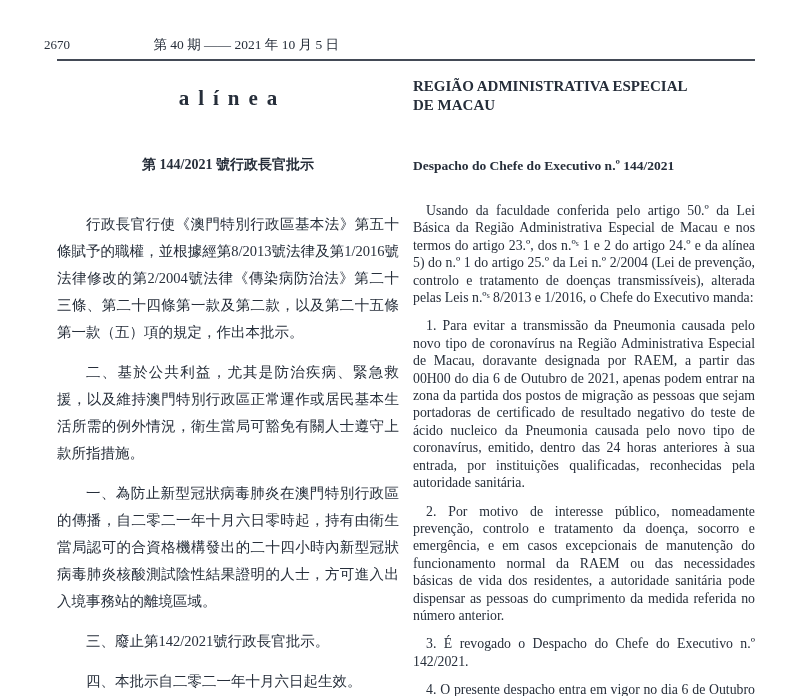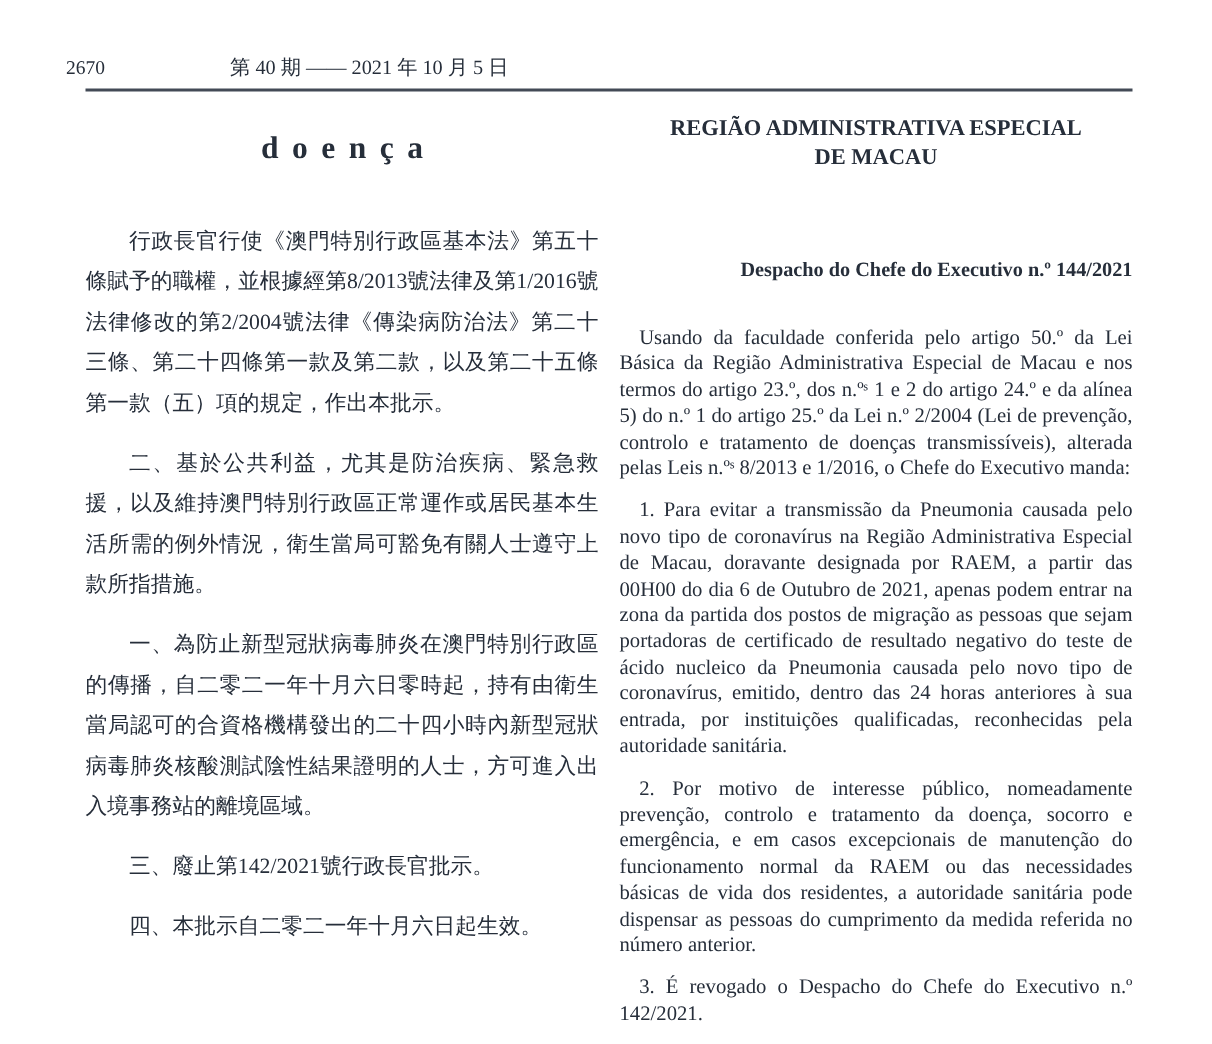--- a/index.html
+++ b/index.html
@@ -61,28 +61,28 @@
     margin-top: 37px;
     font-size: 14.5px;
     line-height: 27px;
     text-align: justify;
   }
   .cn-body p { margin: 0 0 13px; text-indent: 2em; }
 
   
   .pt-region-title {
     margin-top: 16px;
-    text-align: center;
+    text-align: left;
     font-weight: bold;
     font-size: 15px;
     line-height: 19px;
   }
   .pt-heading {
-    margin-top: 57px;
-    text-align: right;
+    margin-top: 43px;
+    text-align: left;
     font-weight: bold;
     font-size: 13.5px;
   }
   .pt-body {
     margin-top: 28px;
     font-size: 13.8px;
     line-height: 17.4px;
     text-align: justify;
   }
   .pt-body p { margin: 0 0 11px; text-indent: 0.95em; }
@@ -94,21 +94,22 @@
 
   <div class="running-header">
     <div class="page-number">2670</div>
     <div class="issue-info">第 40 期 —— 2021 年 10 月 5 日</div>
   </div>
   <hr class="header-rule">
 
   <div class="columns">
 
     <div class="col col-left">
-      <div class="cn-region-title">doença</div>
+      <div class="cn-region-title">alínea</div>
+      <div class="cn-heading">第 144/2021 號行政長官批示</div>
       <div class="cn-body">
         <p>行政長官行使《澳門特別行政區基本法》第五十條賦予的職權，並根據經第8/2013號法律及第1/2016號法律修改的第2/2004號法律《傳染病防治法》第二十三條、第二十四條第一款及第二款，以及第二十五條第一款（五）項的規定，作出本批示。</p>
         <p>二、基於公共利益，尤其是防治疾病、緊急救援，以及維持澳門特別行政區正常運作或居民基本生活所需的例外情況，衛生當局可豁免有關人士遵守上款所指措施。</p>
         <p>一、為防止新型冠狀病毒肺炎在澳門特別行政區的傳播，自二零二一年十月六日零時起，持有由衛生當局認可的合資格機構發出的二十四小時內新型冠狀病毒肺炎核酸測試陰性結果證明的人士，方可進入出入境事務站的離境區域。</p>
         <p>三、廢止第142/2021號行政長官批示。</p>
         <p>四、本批示自二零二一年十月六日起生效。</p>
 
       </div>
 
     </div>

